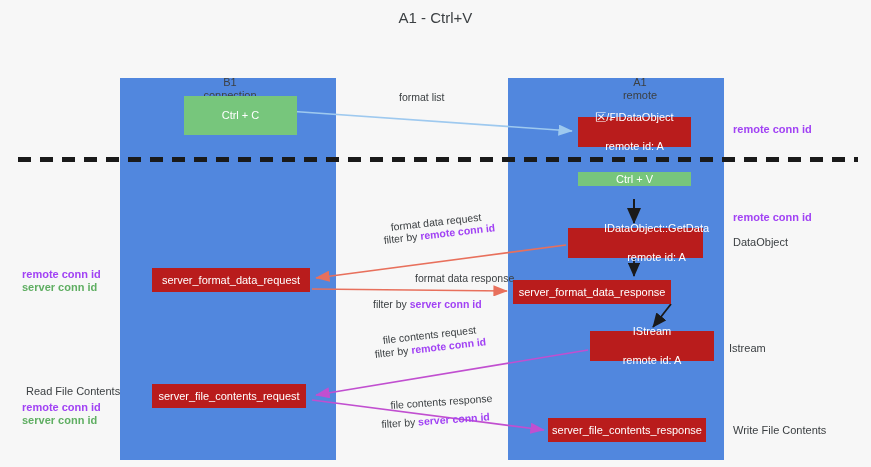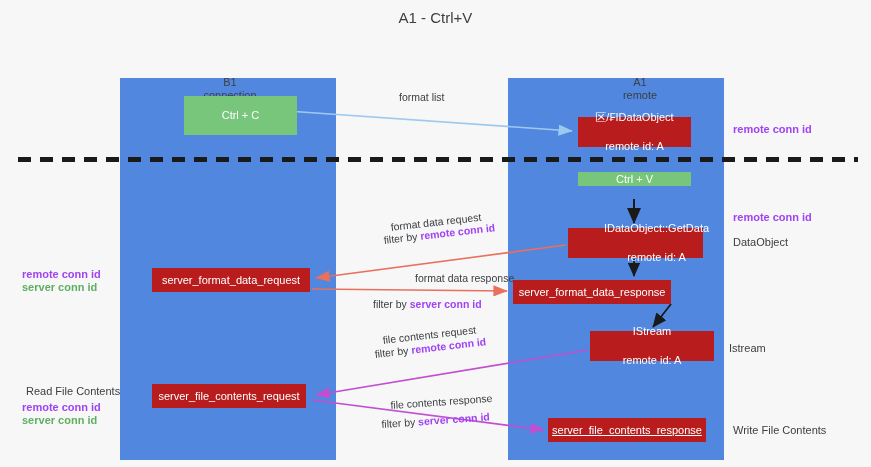--- a/index.html
+++ b/index.html
@@ -52,21 +52,21 @@
   .node .l2{font-size:11px;line-height:13px;}
 
   #n-ctrlc{left:160px;top:96px;width:113px;height:39px;margin-left:24px;}
   #n-idataobject{left:578px;top:117px;width:113px;height:30px;}
   #n-ctrlv{left:578px;top:172px;width:113px;height:14px;}
   #n-getdata{left:568px;top:228px;width:135px;height:30px;padding-left:42px;}
   #n-fmtreq{left:152px;top:268px;width:158px;height:24px;}
   #n-fmtres{left:513px;top:280px;width:158px;height:24px;}
   #n-istream{left:590px;top:331px;width:124px;height:30px;}
   #n-filereq{left:152px;top:384px;width:154px;height:24px;}
-  #n-fileres{left:548px;top:418px;width:158px;height:24px;text-decoration:underline;}
+  #n-fileres{left:548px;top:418px;width:158px;height:24px;}
 
   
   .side{font-size:11px;line-height:13px;}
   .purple{color:#a142f4;font-weight:bold;}
   .green-t{color:#5fae62;font-weight:bold;}
   .plain{color:#3c4043;}
 
   #s-remote1{left:733px;top:123px;}
   #s-remote2{left:733px;top:211px;}
   #s-dataobject{left:733px;top:236px;}

